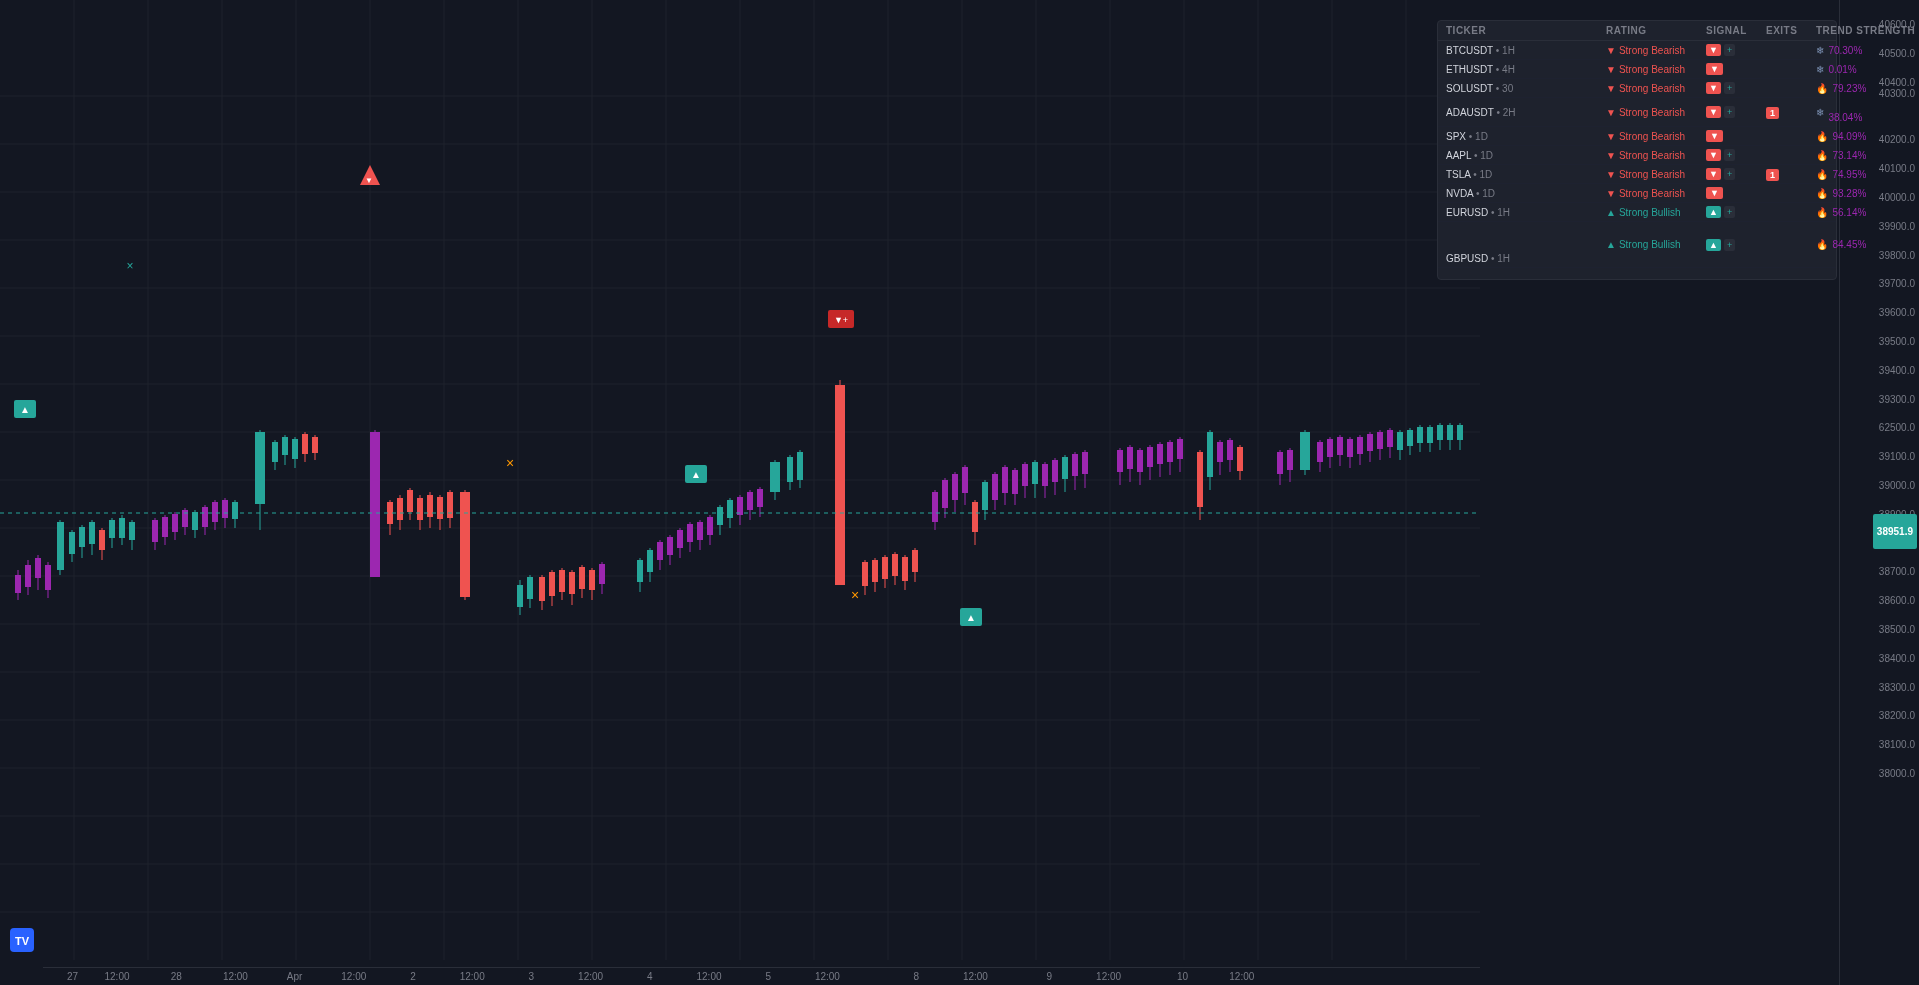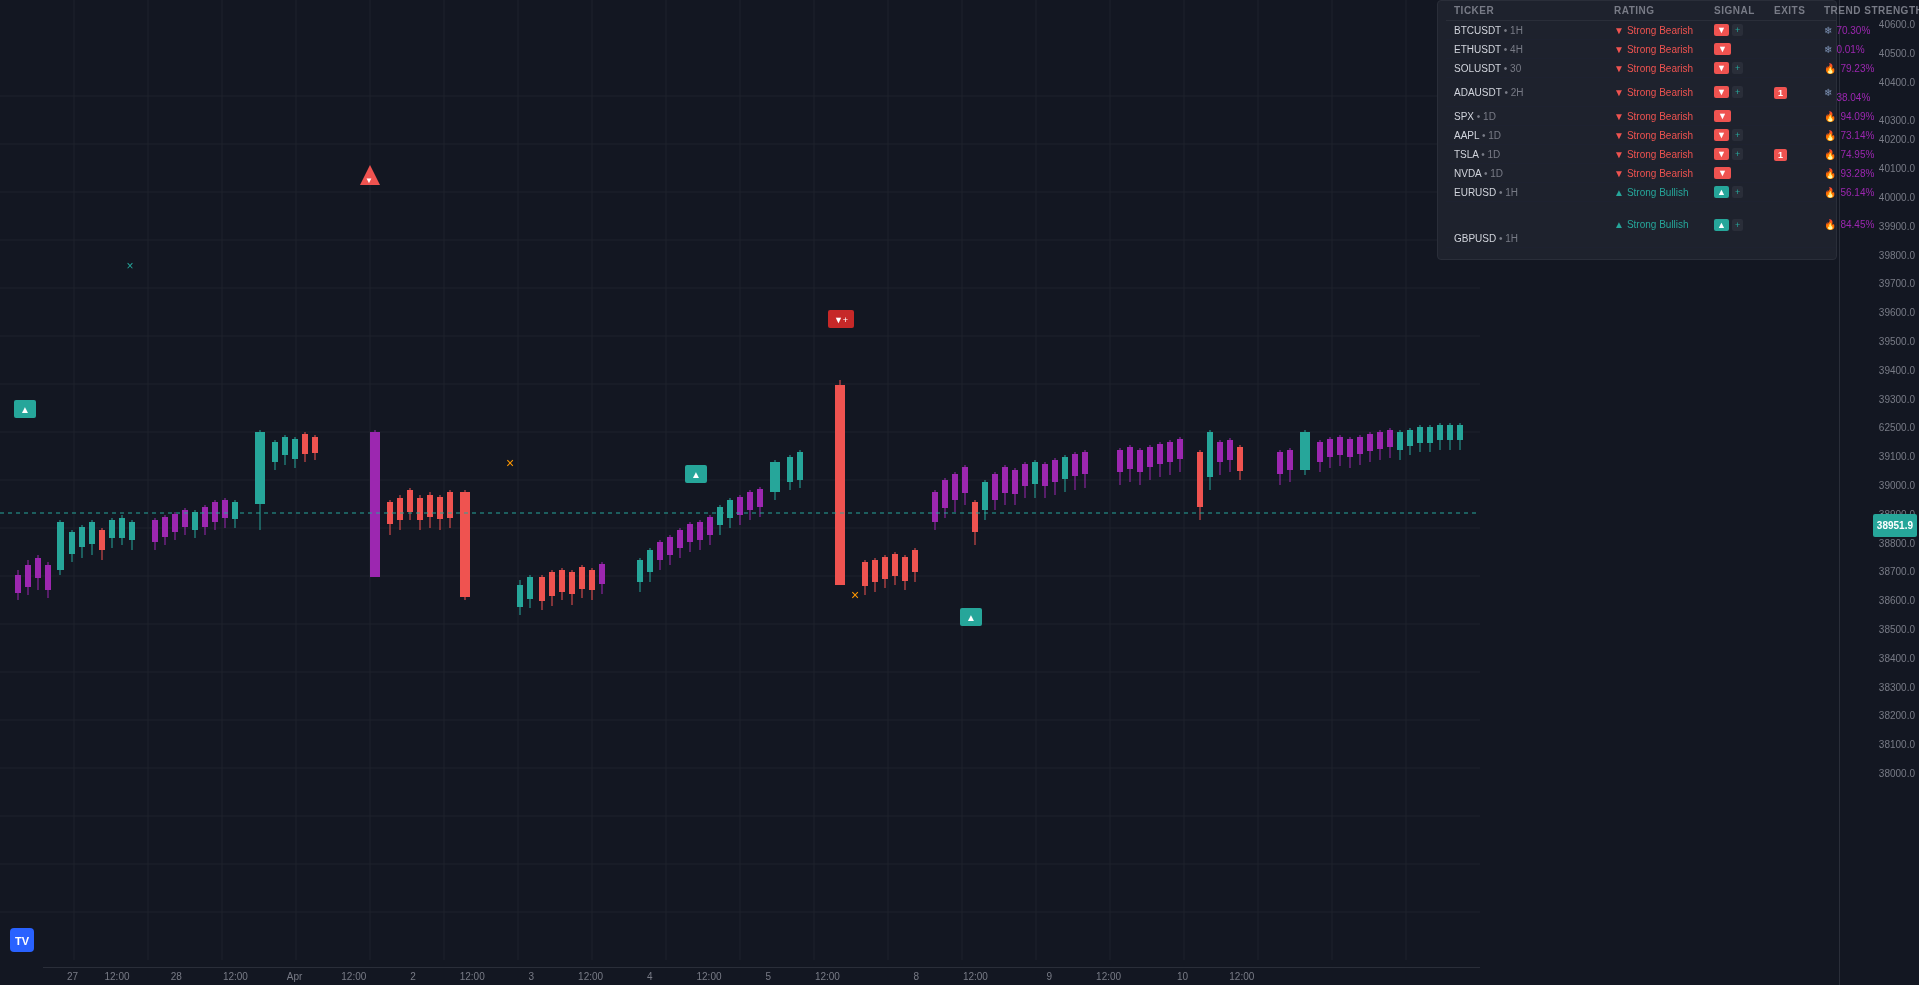--- a/index.html
+++ b/index.html
@@ -45,21 +45,21 @@
       font-size: 10px;
       text-align: right;
       position: absolute;
       right: 4px;
     }
 
     
     .price-current {
       background: #26a69a;
       color: #fff;
-      padding: 6px 4px;
+      padding: 12px 4px;
       border-radius: 2px;
       font-size: 10px;
       font-weight: bold;
       position: absolute;
       right: 2px;
     }
 
     
     #scanner-panel {
       position: absolute;
@@ -132,21 +132,21 @@
       height: 960px;
     }
   </style>
 </head>
 <body>
 
 <div id="price-axis">
 <span class="price-label" style="top: 19.2px;">40600.0</span>
     <span class="price-label" style="top: 48px;">40500.0</span>
     <span class="price-label" style="top: 76.8px;">40400.0</span>
-    <span class="price-label" style="top: 115px;">40300.0</span>
+    <span class="price-label" style="top: 88px;">40300.0</span>
     <span class="price-label" style="top: 134.4px;">40200.0</span>
     <span class="price-label" style="top: 163.2px;">40100.0</span>
     <span class="price-label" style="top: 192px;">40000.0</span>
     <span class="price-label" style="top: 220.8px;">39900.0</span>
     <span class="price-label" style="top: 249.6px;">39800.0</span>
     <span class="price-label" style="top: 278.4px;">39700.0</span>
     <span class="price-label" style="top: 307.2px;">39600.0</span>
     <span class="price-label" style="top: 336px;">39500.0</span>
     <span class="price-label" style="top: 364.8px;">39400.0</span>
     <span class="price-label" style="top: 393.6px;">39300.0</span>
@@ -757,24 +757,23 @@
   <svg width="24" height="24" viewBox="0 0 24 24">
     <rect width="24" height="24" rx="4" fill="#2962ff"></rect>
     <text x="12" y="17" fill="white" font-size="11" font-weight="bold" text-anchor="middle">TV</text>
   </svg>
 </div>
 
 <style>
   #scanner-panel {
     position: absolute;
     right: 82px;
-    top: 0;
+    top: 20px;
     width: 400px;
     z-index: 10;
-    padding-left: 8px;
   }
   #price-axis {
     position: absolute;
     right: 0;
     top: 0;
     width: 80px;
     height: 985px;
     background: #131722;
     border-left: 1px solid #2a2e39;
     z-index: 5;

